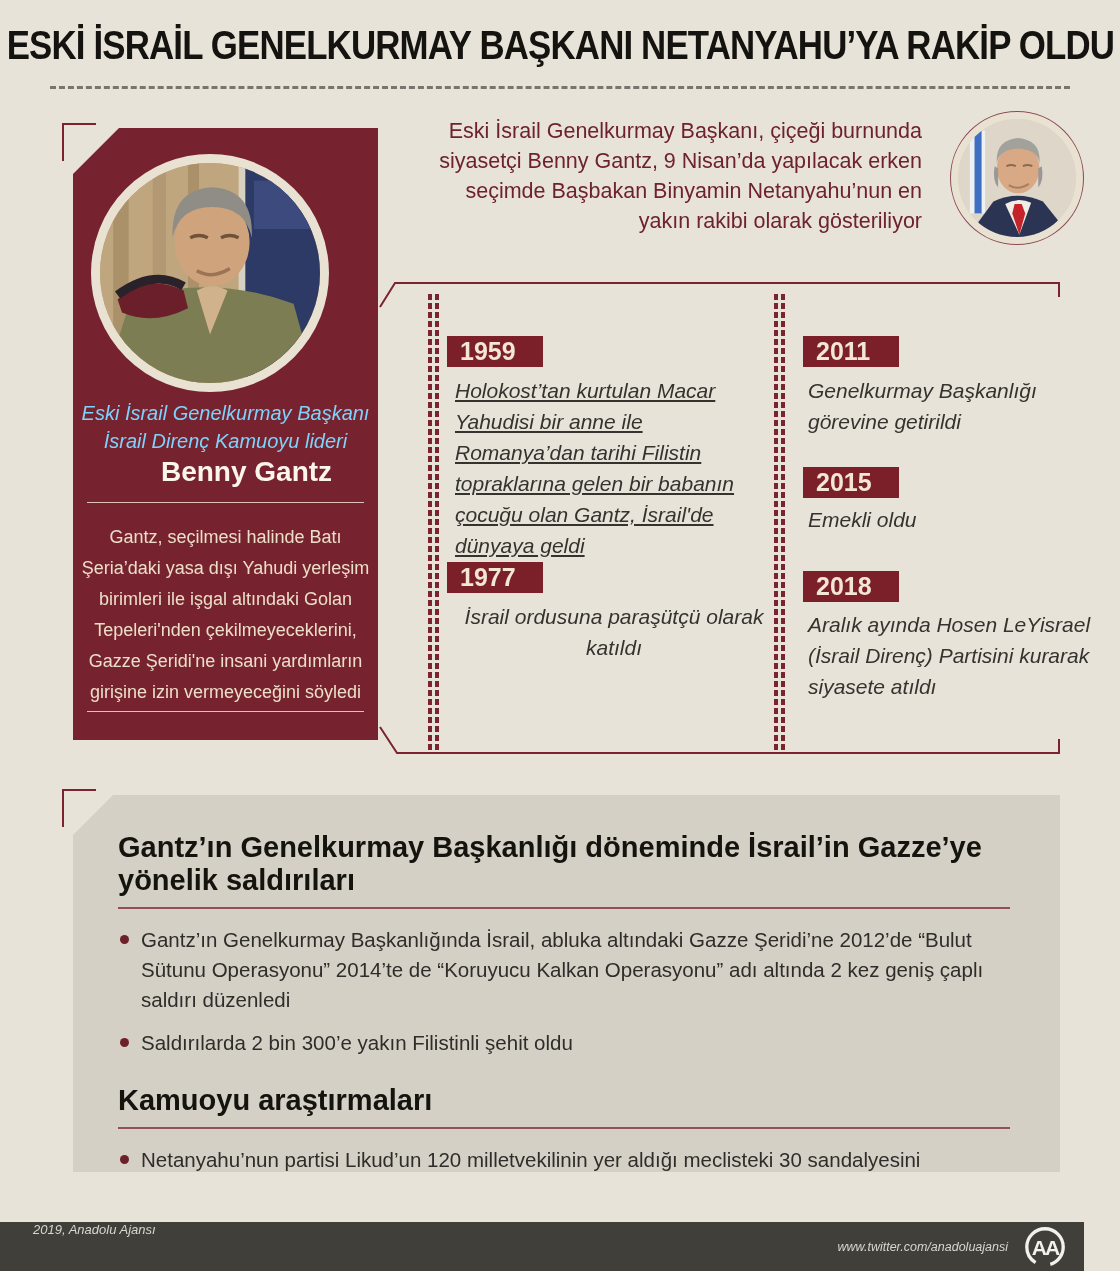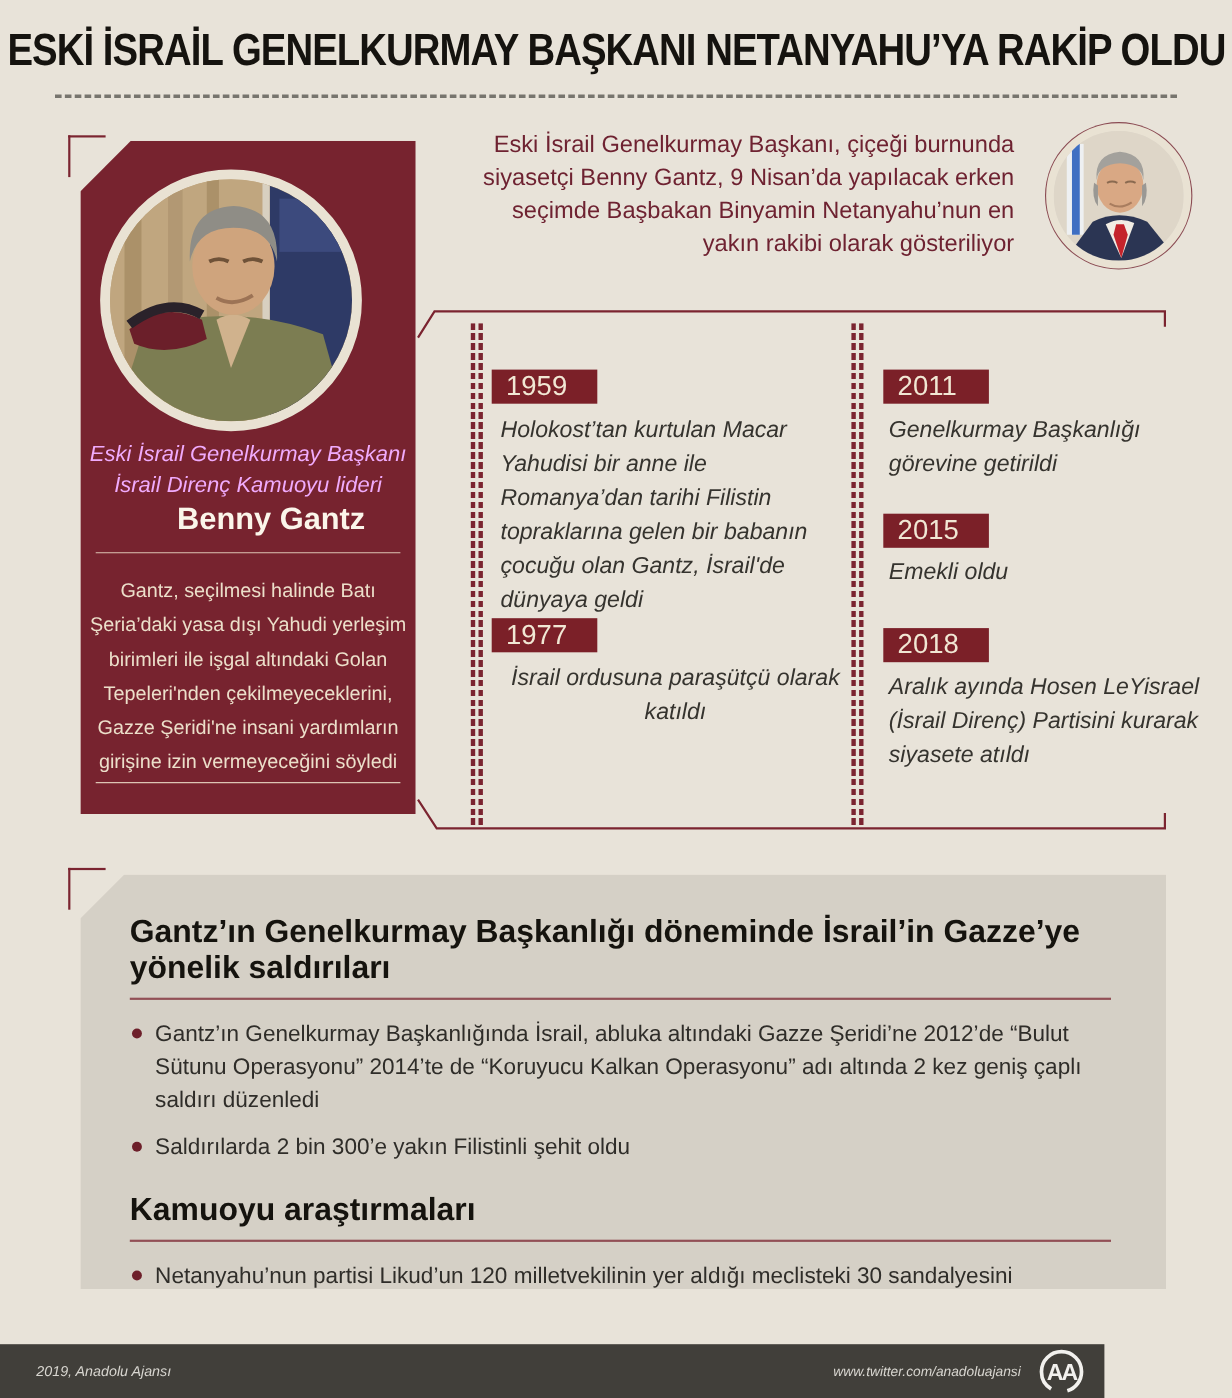--- a/index.html
+++ b/index.html
@@ -13,52 +13,52 @@
   .title-dash{left:50px;top:86px;width:1020px;border-top:3px dashed #77756e;}
 
   
   .corner-bracket{width:32px;height:36px;border-left:2px solid #7b2430;border-top:2px solid #7b2430;}
 
   
   .panel{left:73px;top:128px;width:305px;height:612px;background:#77232f;
          clip-path:polygon(46px 0,100% 0,100% 100%,0 100%,0 46px);}
   .gantz-ring{left:18px;top:26px;width:220px;height:220px;border-radius:50%;border:9px solid #e9e2d3;overflow:hidden;background:#bfa57e;}
   .gantz-ring svg{display:block;width:100%;height:100%;}
-  .cap-line{left:0;width:305px;text-align:center;font-style:italic;font-size:20px;color:#f0abfc;}
+  .cap-line{left:0;width:305px;text-align:center;font-style:italic;font-size:20px;color:#7dd3fc;}
   .prof-name{left:0;top:328px;width:347px;text-align:center;font-weight:bold;font-size:28px;color:#fbf5ea;}
   .panel-hr{left:14px;width:277px;border-top:1px solid rgba(238,224,203,.85);}
   .statement{left:8px;top:394px;width:289px;text-align:center;font-size:18px;line-height:31px;color:#ecdfca;}
 
   
   .intro{left:410px;top:116px;width:512px;text-align:right;font-size:21.5px;line-height:30px;color:#6e2231;}
   .bibi-ring{left:951px;top:112px;width:118px;height:118px;border-radius:50%;border:7px solid #e9e2d3;box-shadow:0 0 0 1px #8a4a52;overflow:hidden;background:#ded8cc;}
   .bibi-ring svg{display:block;width:100%;height:100%;}
 
   
   .tl-bracket{stroke:#7b2430;stroke-width:2;fill:none;}
   .tl-bar{width:11px;top:294px;height:456px;
     background-image:repeating-linear-gradient(to bottom,#7b2430 0 6px,rgba(0,0,0,0) 6px 9px),
                      repeating-linear-gradient(to bottom,#7b2430 0 6px,rgba(0,0,0,0) 6px 9px);
     background-size:4px 100%,4px 100%;background-position:0 0,7px 0;background-repeat:no-repeat;}
-  .year-badge{width:96px;height:31px;background:#7b2028;color:#f1e7d4;font-weight:normal;font-size:25px;line-height:31px;padding-left:13px;box-sizing:border-box;}
+  .year-badge{width:96px;height:31px;background:#7b2028;color:#f1e7d4;font-weight:bold;font-size:25px;line-height:31px;padding-left:13px;box-sizing:border-box;}
   .tl-text{font-style:italic;font-size:21px;line-height:31px;color:#35332e;}
 
   
   .graybox{left:73px;top:795px;width:987px;height:377px;background:#d5d0c6;
            clip-path:polygon(40px 0,100% 0,100% 100%,0 100%,0 40px);
            box-sizing:border-box;padding:36px 50px 0 45px;}
   .gb-heading{font-size:29px;font-weight:bold;color:#15130e;margin:0;}
   .gb-rule{border:none;border-top:2px solid #7b2430;margin:10px 0 0 0;opacity:.75;}
   .gb-list{list-style:none;margin:16px 0 0 0;padding:0;}
   .gb-list li{position:relative;padding-left:23px;font-size:20.5px;line-height:30px;color:#2f2d29;margin-bottom:13px;}
   .gb-list li .dot{position:absolute;left:2px;top:10px;width:9px;height:9px;border-radius:50%;background:#6d1f2a;}
   .gb-heading2{margin-top:26px;}
 
   
-  .footer{left:0;top:1222px;width:1004px;height:49px;background:#413f3a;display:flex;align-items:center;justify-content:space-between;box-sizing:border-box;padding:0 16px 0 33px;}
+  .footer{left:0;top:1222px;width:1084px;height:49px;background:#413f3a;display:flex;justify-content:space-between;box-sizing:border-box;padding:0 16px 0 33px;}
   .foot-left{font-style:italic;font-size:13px;color:#d8d6d0;}
   .foot-right{display:flex;align-items:center;gap:14px;}
   .foot-url{font-style:italic;font-size:12.5px;color:#d8d6d0;}
 </style>
 </head>
 <body>
 
 <div id="stage">
 
   <div class="abs title-wrap">
@@ -120,21 +120,21 @@
     <path class="tl-bracket" d="M3 27 L18 3 H682 V17"></path>
   </svg>
   <svg class="abs" style="left:377px;top:724px;" width="688" height="32">
     <path class="tl-bracket" d="M3 3 L20 29 H682 V15"></path>
   </svg>
 
   <div class="abs tl-bar" style="left:428px;"></div>
   <div class="abs tl-bar" style="left:774px;"></div>
 
   <div class="abs year-badge" style="left:447px;top:336px;">1959</div>
-  <div class="abs tl-text" style="left:455px;top:375px;width:318px;">Holokost’tan kurtulan Macar Yahudisi bir anne ile Romanya’dan tarihi Filistin topraklarına gelen bir babanın çocuğu olan Gantz, İsrail'de dünyaya geldi</div>
+  <div class="abs tl-text" style="left:455px;top:375px;width:318px;text-decoration:underline;">Holokost’tan kurtulan Macar Yahudisi bir anne ile Romanya’dan tarihi Filistin topraklarına gelen bir babanın çocuğu olan Gantz, İsrail'de dünyaya geldi</div>
   <div class="abs year-badge" style="left:447px;top:562px;">1977</div>
   <div class="abs tl-text" style="left:455px;top:601px;width:318px;text-align:center;">İsrail ordusuna paraşütçü olarak katıldı</div>
 
   <div class="abs year-badge" style="left:803px;top:336px;">2011</div>
   <div class="abs tl-text" style="left:808px;top:375px;width:255px;">Genelkurmay Başkanlığı görevine getirildi</div>
   <div class="abs year-badge" style="left:803px;top:467px;">2015</div>
   <div class="abs tl-text" style="left:808px;top:504px;width:255px;">Emekli oldu</div>
   <div class="abs year-badge" style="left:803px;top:571px;">2018</div>
   <div class="abs tl-text" style="left:808px;top:609px;width:295px;">Aralık ayında Hosen LeYisrael (İsrail Direnç) Partisini kurarak siyasete atıldı</div>
 

